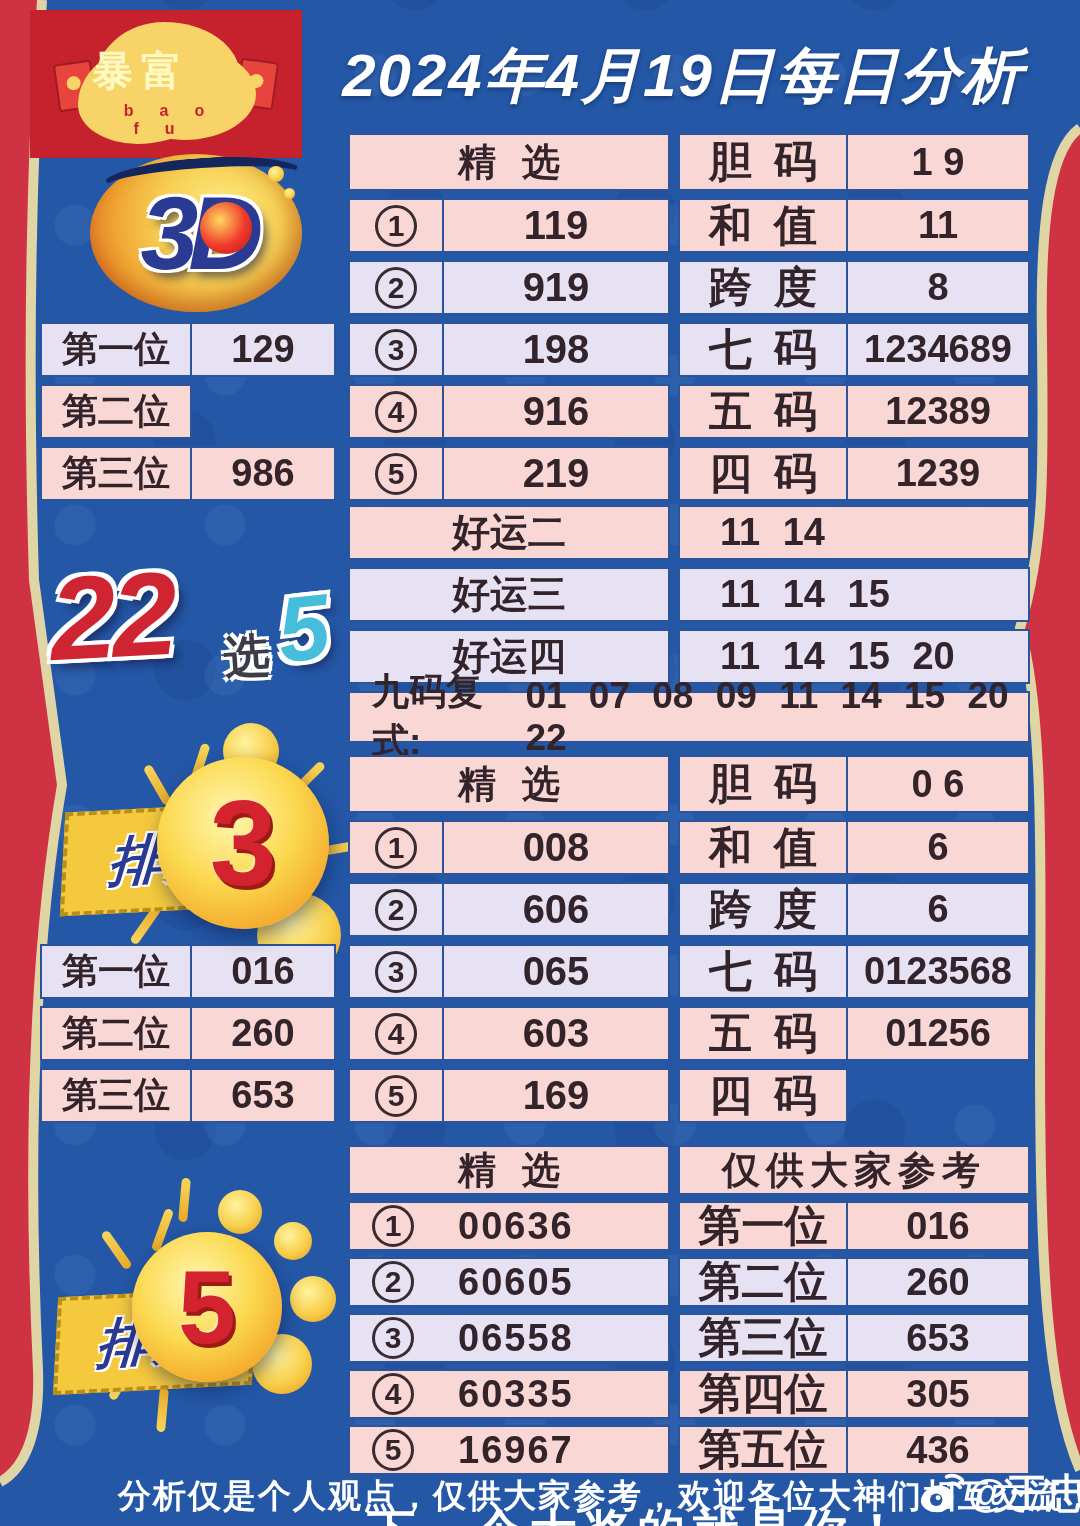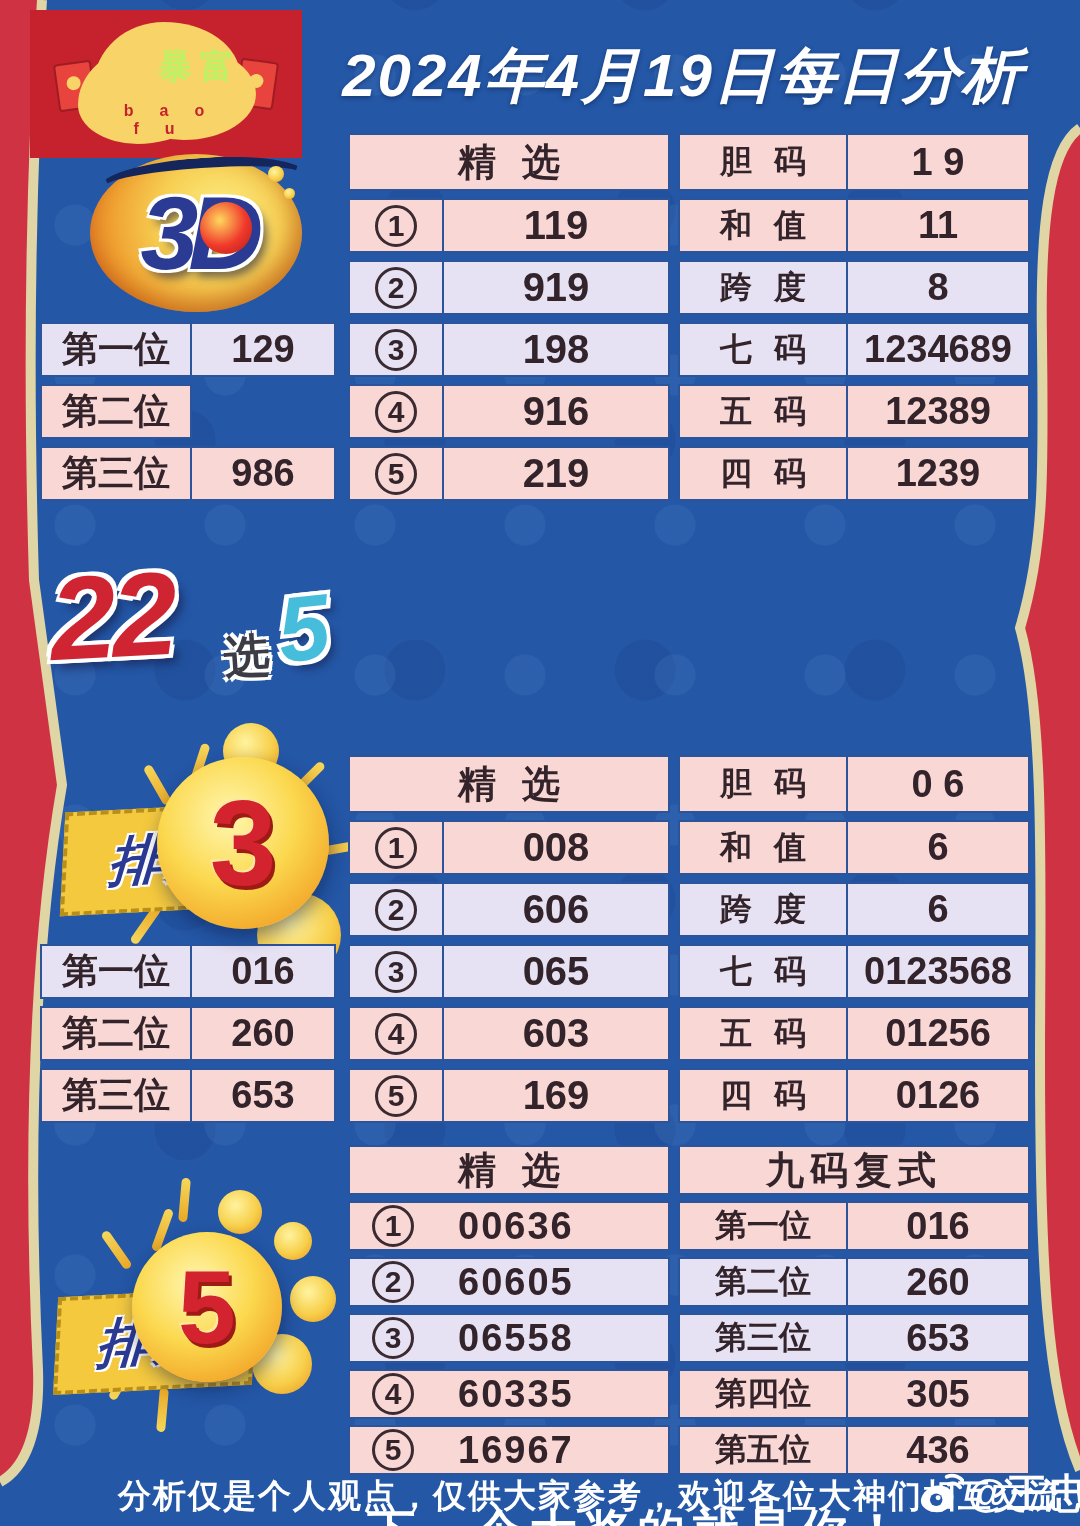--- a/index.html
+++ b/index.html
@@ -23,22 +23,22 @@
     color:#fff;font-size:60px;font-weight:bold;letter-spacing:2px;
     text-shadow:0 2px 4px rgba(10,30,70,.5);white-space:nowrap;font-style:italic;
   }
   .baofu{left:30px;top:10px;width:272px;height:148px;background:#c6222d;}
   .cloud{
     position:absolute;left:62px;top:16px;width:150px;height:112px;
     background:#f7d368;border-radius:48% 52% 55% 45%/58% 50% 50% 42%;
     box-shadow:-22px 14px 0 -8px #f7d368, 24px 12px 0 -10px #f7d368, 0 -6px 0 -2px #f7d368;
   }
   .baofu-text{
-    position:absolute;left:62px;top:34px;width:150px;text-align:right;
-    font-size:34px;font-weight:900;color:#bef264;letter-spacing:8px;
+    position:absolute;left:62px;top:34px;width:150px;text-align:left;
+    font-size:41px;font-weight:900;color:#fef9c3;letter-spacing:8px;
   }
   .baofu-pinyin{
     position:absolute;left:62px;top:92px;width:150px;text-align:center;
     font-size:16px;font-weight:bold;color:#c6222d;letter-spacing:26px;text-indent:20px;
   }
   .env{position:absolute;width:34px;height:44px;background:#e8433c;border:2px solid #9e1c22;border-radius:4px;}
   .env::after{content:"";position:absolute;left:9px;top:12px;width:14px;height:14px;border-radius:50%;background:#f7d368;}
   .env.l{left:26px;top:52px;transform:rotate(-8deg);}
   .env.r{right:26px;top:50px;transform:rotate(8deg);}
 
@@ -50,21 +50,21 @@
     display:flex;align-items:center;justify-content:center;
     color:#33242b;font-weight:bold;
   }
   .pink{background:#f9d7d4;}
   .lav{background:#e7e2f3;}
   .h58{height:58px;} .h55{height:55px;} .h52{height:52px;} .h50{height:50px;}
   .g7{margin-bottom:7px;} .g6{margin-bottom:6px;}
   .w322{width:322px;} .w352{width:352px;} .w682{width:682px;}
   .cnum{width:96px;}
   .cval{flex:1;margin-left:-2px;font-size:40px;}
-  .clbl{width:170px;font-size:32px;}
+  .clbl{width:170px;font-size:43px;}
   .clbl2{width:152px;font-size:36px;}
   .cv2{flex:1;margin-left:-2px;font-size:38px;}
   .hdr{font-size:38px;letter-spacing:26px;padding-left:26px;}
   .sp2{letter-spacing:22px;padding-left:22px;}
   .circ{
     display:inline-flex;width:42px;height:42px;border:3px solid #3a2a31;border-radius:50%;
     align-items:center;justify-content:center;font-size:30px;font-weight:bold;box-sizing:border-box;
   }
   .single{justify-content:flex-start;padding-left:22px;font-size:38px;}
   .single .val5{margin-left:44px;letter-spacing:2px;}
@@ -228,20 +228,40 @@
       <div class="cell pink h55 cv2">986</div>
     </div>
   </div>
 
   <div class="abs logo22">
     <span class="t22">22</span>
     <span class="txuan">选</span>
     <span class="t5c">5</span>
   </div>
 
+  <div class="tbl" style="left:348px;top:505px;width:682px;">
+    <div class="row g7">
+      <div class="cell pink h55 w322" style="font-size:38px;">好运二</div>
+      <div class="cell pink h55 hy-val" style="width:352px;margin-left:8px;">11 14</div>
+    </div>
+    <div class="row g7">
+      <div class="cell lav h55 w322" style="font-size:38px;">好运三</div>
+      <div class="cell lav h55 hy-val" style="width:352px;margin-left:8px;">11 14 15</div>
+    </div>
+    <div class="row g7">
+      <div class="cell lav h55 w322" style="font-size:38px;">好运四</div>
+      <div class="cell lav h55 hy-val" style="width:352px;margin-left:8px;">11 14 15 20</div>
+    </div>
+    <div class="row">
+      <div class="cell pink h52 w682 nine">
+        <span class="nlab">九码复式:</span>
+        <span>01 07 08 09 11 14 15 20 22</span>
+      </div>
+    </div>
+  </div>
 
   <div class="abs plogo logop3">
     <div class="ray" style="left:150px;top:8px;transform:rotate(18deg);"></div>
     <div class="ray" style="left:108px;top:28px;transform:rotate(-30deg);"></div>
     <div class="ray" style="left:258px;top:22px;transform:rotate(45deg);"></div>
     <div class="ray" style="left:286px;top:92px;transform:rotate(80deg);"></div>
     <div class="ray" style="left:96px;top:168px;transform:rotate(215deg);"></div>
     <div class="plaque" style="left:18px;top:72px;width:200px;height:96px;">
       <span>排列</span>
     </div>
@@ -304,21 +324,20 @@
     <div class="row g7">
       <div class="cell lav h55 clbl sp2">七码</div>
       <div class="cell lav h55 cv2">0123568</div>
     </div>
     <div class="row g7">
       <div class="cell pink h55 clbl sp2">五码</div>
       <div class="cell pink h55 cv2">01256</div>
     </div>
     <div class="row">
       <div class="cell pink h55 clbl sp2">四码</div>
-      <div class="cell pink h55 cv2">0126</div>
     </div>
   </div>
 
   <div class="tbl" style="left:40px;top:944px;width:296px;">
     <div class="row g7">
       <div class="cell lav h55 clbl2">第一位</div>
       <div class="cell lav h55 cv2">016</div>
     </div>
     <div class="row g7">
       <div class="cell pink h55 clbl2">第二位</div>
@@ -379,21 +398,21 @@
     <div class="row">
       <div class="cell pink h50 w322 single">
         <span class="circ">5</span>
         <span class="val5">16967</span>
       </div>
     </div>
   </div>
 
   <div class="tbl" style="left:678px;top:1145px;width:352px;">
     <div class="row g6">
-        <div class="cell pink h50 w352 p5hdr">九码复式</div>
+        <div class="cell pink h50 w352 p5hdr">仅供大家参考</div>
       </div>
     <div class="row g6">
       <div class="cell pink h50 clbl">第一位</div>
       <div class="cell pink h50 cv2">016</div>
     </div>
     <div class="row g6">
       <div class="cell lav h50 clbl">第二位</div>
       <div class="cell lav h50 cv2">260</div>
     </div>
     <div class="row g6">

